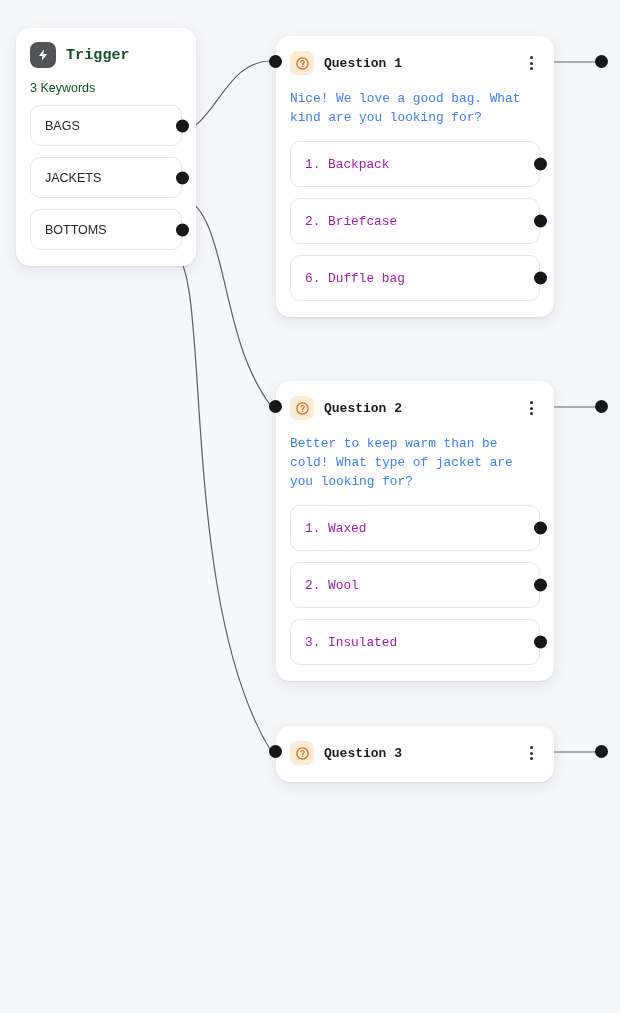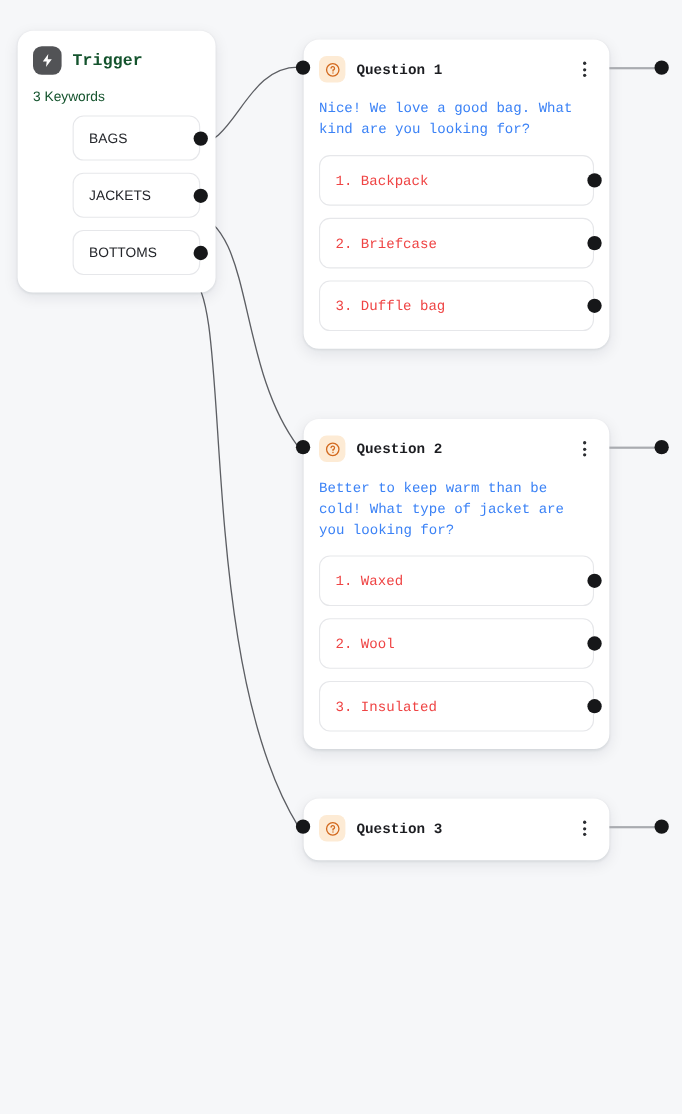--- a/index.html
+++ b/index.html
@@ -29,21 +29,21 @@
   .bolt-badge {
     width: 26px; height: 26px; border-radius: 8px; background: #525356;
     display: flex; align-items: center; justify-content: center; flex: 0 0 auto;
   }
   .trigger-title { font-size: 15px; font-weight: bold; color: #14532d; letter-spacing: .1px; font-family: Liberation Mono, monospace; }
   .kw-count { margin-top: 13px; font-size: 12.5px; color: #14532d; }
   .kw-list { margin-top: 10px; display: flex; flex-direction: column; gap: 11px; }
   .kw-pill {
     position: relative; height: 41px; border: 1px solid #e6e7ea; border-radius: 10px;
     background: #fff; display: flex; align-items: center; padding-left: 14px;
-    font-size: 12.5px; color: #24262b; margin-left: 36px;
+    font-size: 12.5px; color: #24262b;
   }
   .kw-pill .port-out { position: absolute; right: -8px; top: 50%; transform: translateY(-50%); }
 
   
   .qcard { left: 276px; width: 278px; padding: 14px 0 16px 0; font-family: Liberation Mono, monospace; }
   #q1 { top: 36px; }
   #q2 { top: 381px; }
   #q3 { top: 726px; }
 
   .q-head { display: flex; align-items: center; padding: 0 14px; height: 26px; }
@@ -55,21 +55,21 @@
   .kebab { margin-left: auto; width: 18px; height: 18px; display: flex; flex-direction: column;
            align-items: center; justify-content: center; gap: 2.5px; cursor: pointer; }
   .kebab i { width: 3px; height: 3px; border-radius: 50%; background: #2b2d31; display: block; }
 
   .q-body { padding: 0 14px; margin-top: 13px; font-size: 12.8px; line-height: 19px; color: #3b82f6; }
 
   .opts { margin-top: 14px; display: flex; flex-direction: column; gap: 11px; padding: 0 14px; }
   .opt {
     position: relative; height: 46px; border: 1px solid #e6e7ea; border-radius: 10px;
     background: #fff; display: flex; align-items: center; padding-left: 14px;
-    font-size: 12.8px; color: #ef4444;
+    font-size: 12.8px; color: #a21caf;
   }
   .opt .port-out { position: absolute; right: -8px; top: 50%; transform: translateY(-50%); }
 
   
   .port { width: 13px; height: 13px; border-radius: 50%; background: #161719; }
   .port-in { position: absolute; left: -7px; top: 19px; z-index: 4; }
 
   
   .out-stub { position: absolute; z-index: 3; display: flex; align-items: center; }
   .out-stub .line { width: 42px; height: 2px; background: #a9abb0; }
@@ -136,21 +136,21 @@
     <div class="opts">
       <div class="opt">
         <span>1. Backpack</span>
         <span class="port port-out"></span>
       </div>
       <div class="opt">
         <span>2. Briefcase</span>
         <span class="port port-out"></span>
       </div>
       <div class="opt">
-        <span>3. Duffle bag</span>
+        <span>6. Duffle bag</span>
         <span class="port port-out"></span>
       </div>
     </div>
   </div>
 
   <div class="node qcard" id="q2">
     <span class="port port-in"></span>
     <div class="q-head">
       <span class="q-icon">
         <svg width="15" height="15" viewBox="0 0 24 24" aria-hidden="true">

